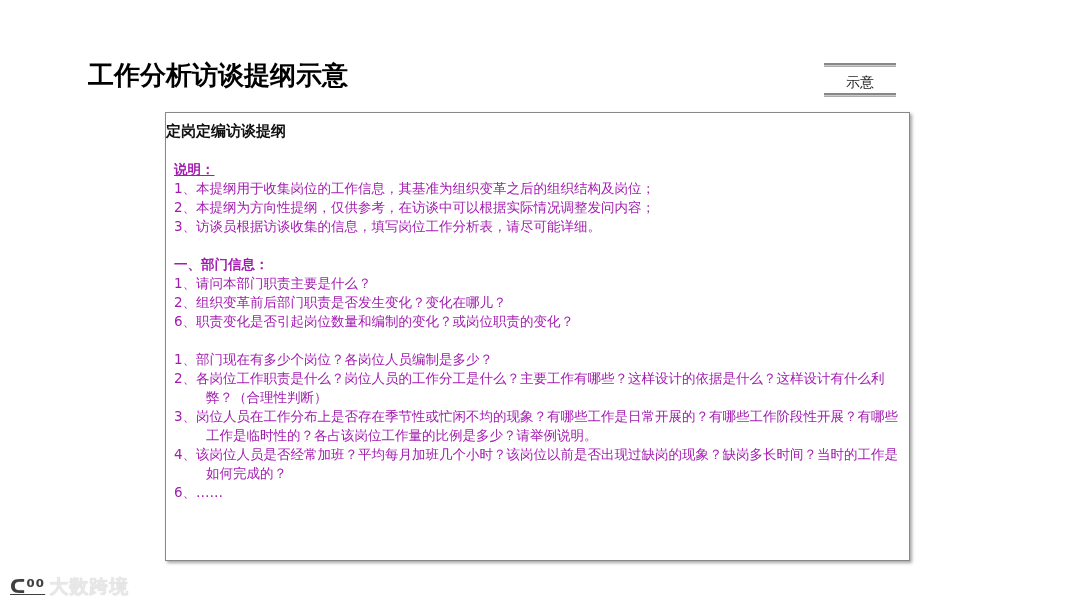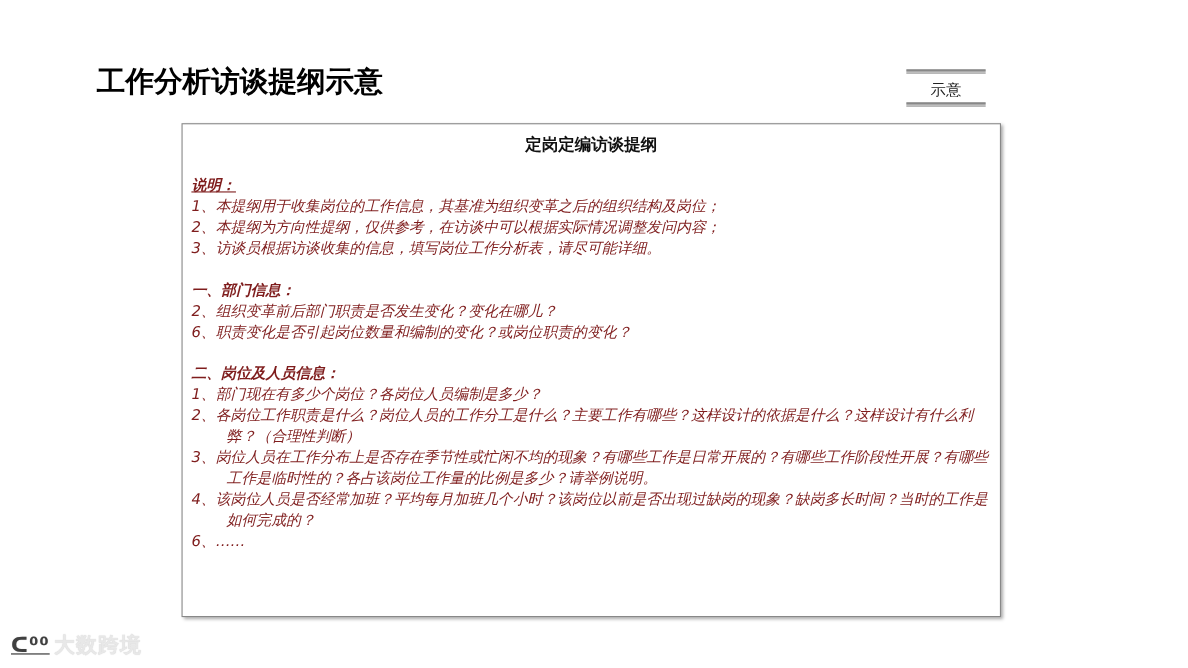--- a/index.html
+++ b/index.html
@@ -63,35 +63,33 @@
       border: 1px solid #888;
       box-shadow: 2px 2px 3px rgba(0,0,0,0.35);
       background: #fff;
       box-sizing: border-box;
     }
     .doc-title {
       position: absolute;
       left: 0;
       top: 8px;
       width: 100%;
-      text-align: center;
       font-size: 15px;
       font-weight: bold;
       color: #111;
       line-height: 20px;
     }
     .doc-body {
       position: absolute;
       left: 8px;
       top: 47px;
       width: 728px;
       font-size: 13.5px;
       line-height: 19px;
-      color: #7f1d1d;
-      font-style: italic;
+      color: #a21caf;
     }
     .section-head {
       font-weight: bold;
       height: 19px;
     }
     .section-head.underline span {
       text-decoration: underline;
     }
     .item {
       padding-left: 32px;
@@ -128,24 +126,24 @@
 
 <div class="doc-box">
   <div class="doc-title">定岗定编访谈提纲</div>
   <div class="doc-body">
     <div class="section-head underline"><span>说明：</span></div>
     <div class="item">1、本提纲用于收集岗位的工作信息，其基准为组织变革之后的组织结构及岗位；</div>
     <div class="item">2、本提纲为方向性提纲，仅供参考，在访谈中可以根据实际情况调整发问内容；</div>
     <div class="item">3、访谈员根据访谈收集的信息，填写岗位工作分析表，请尽可能详细。</div>
     <div class="gap"></div>
     <div class="section-head">一、部门信息：</div>
+    <div class="item">1、请问本部门职责主要是什么？</div>
     <div class="item">2、组织变革前后部门职责是否发生变化？变化在哪儿？</div>
     <div class="item">6、职责变化是否引起岗位数量和编制的变化？或岗位职责的变化？</div>
     <div class="gap"></div>
-    <div class="section-head">二、岗位及人员信息：</div>
     <div class="item">1、部门现在有多少个岗位？各岗位人员编制是多少？</div>
     <div class="item">2、各岗位工作职责是什么？岗位人员的工作分工是什么？主要工作有哪些？这样设计的依据是什么？这样设计有什么利弊？（合理性判断）</div>
     <div class="item">3、岗位人员在工作分布上是否存在季节性或忙闲不均的现象？有哪些工作是日常开展的？有哪些工作阶段性开展？有哪些工作是临时性的？各占该岗位工作量的比例是多少？请举例说明。</div>
     <div class="item">4、该岗位人员是否经常加班？平均每月加班几个小时？该岗位以前是否出现过缺岗的现象？缺岗多长时间？当时的工作是如何完成的？</div>
     <div class="item">6、……</div>
   </div>
 </div>
 
 <div class="watermark">
   <span class="logo">ᑕ⁰⁰</span><span>大数跨境</span>

